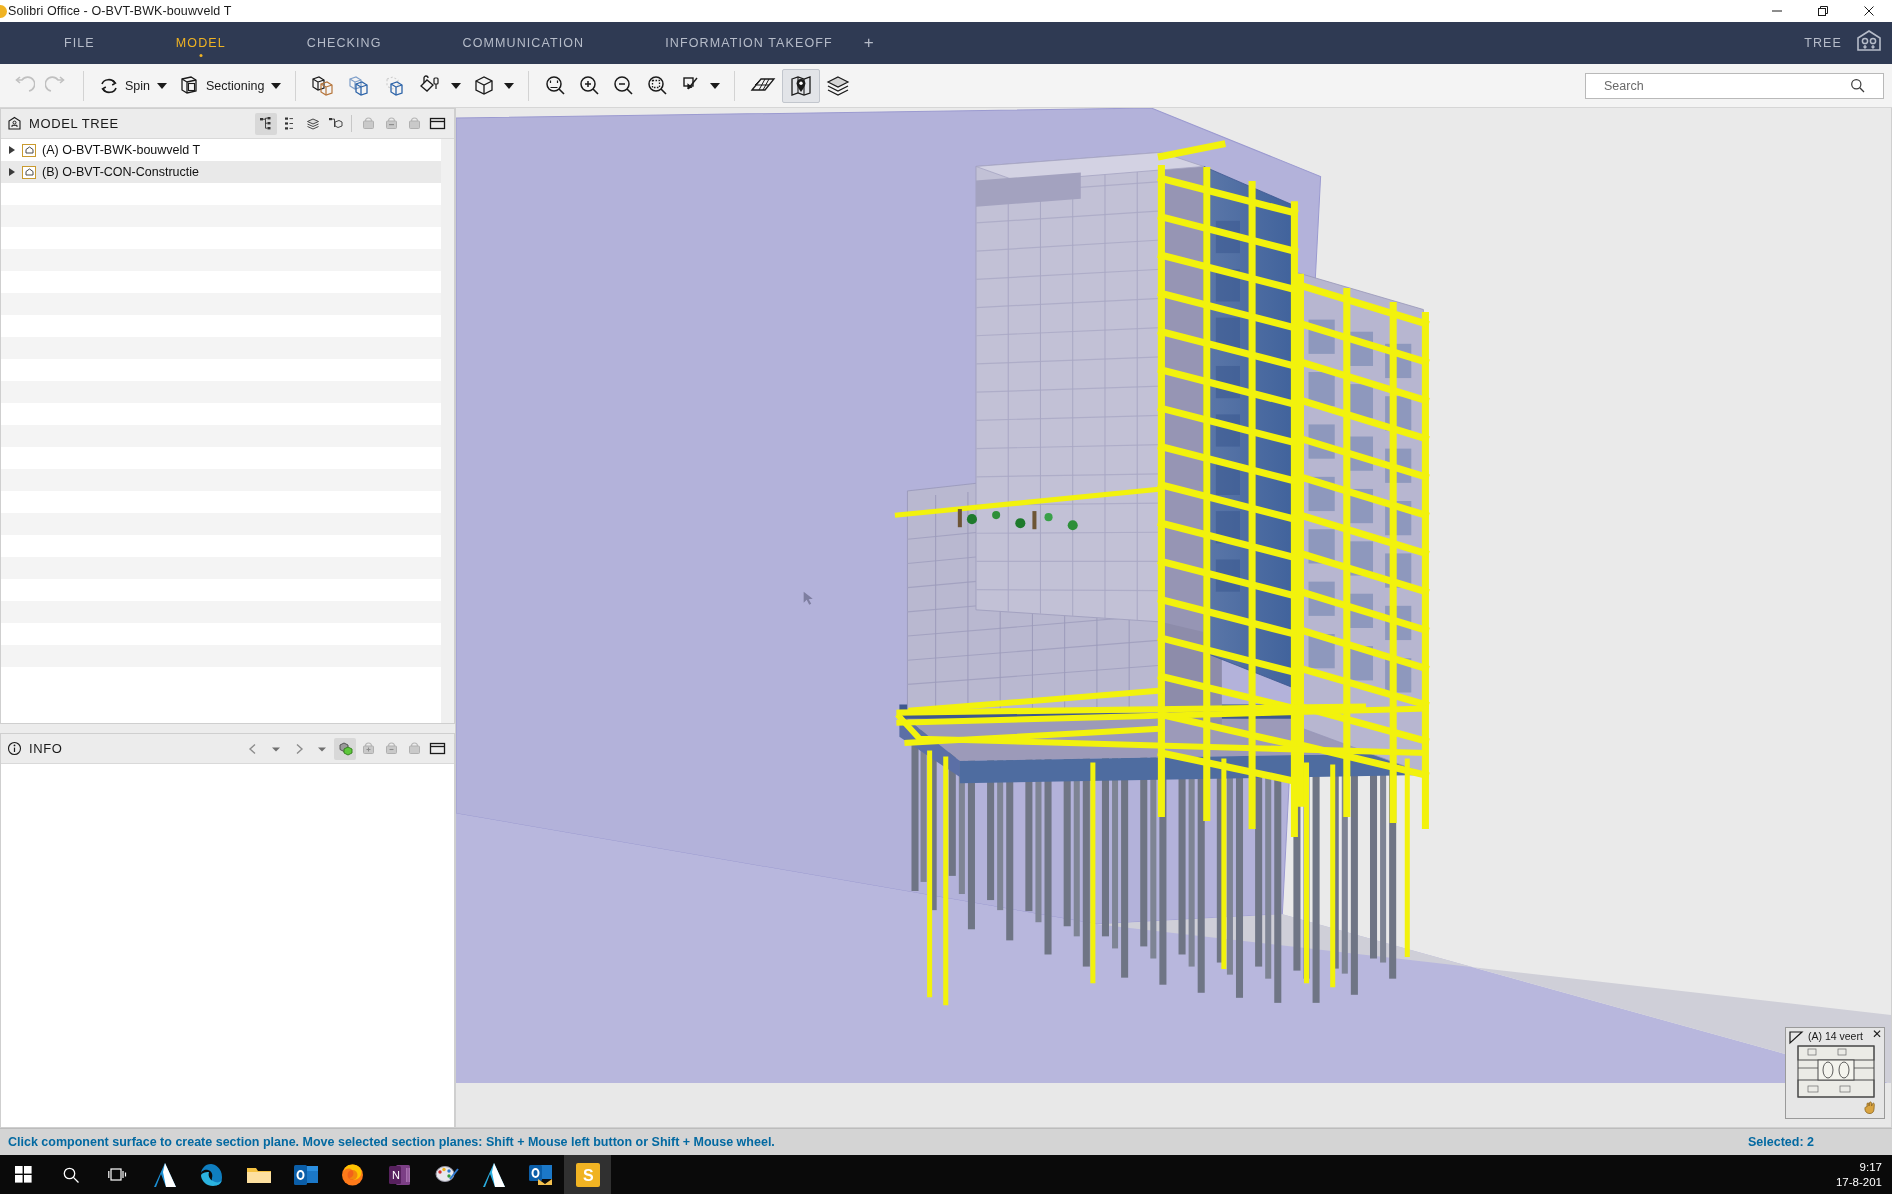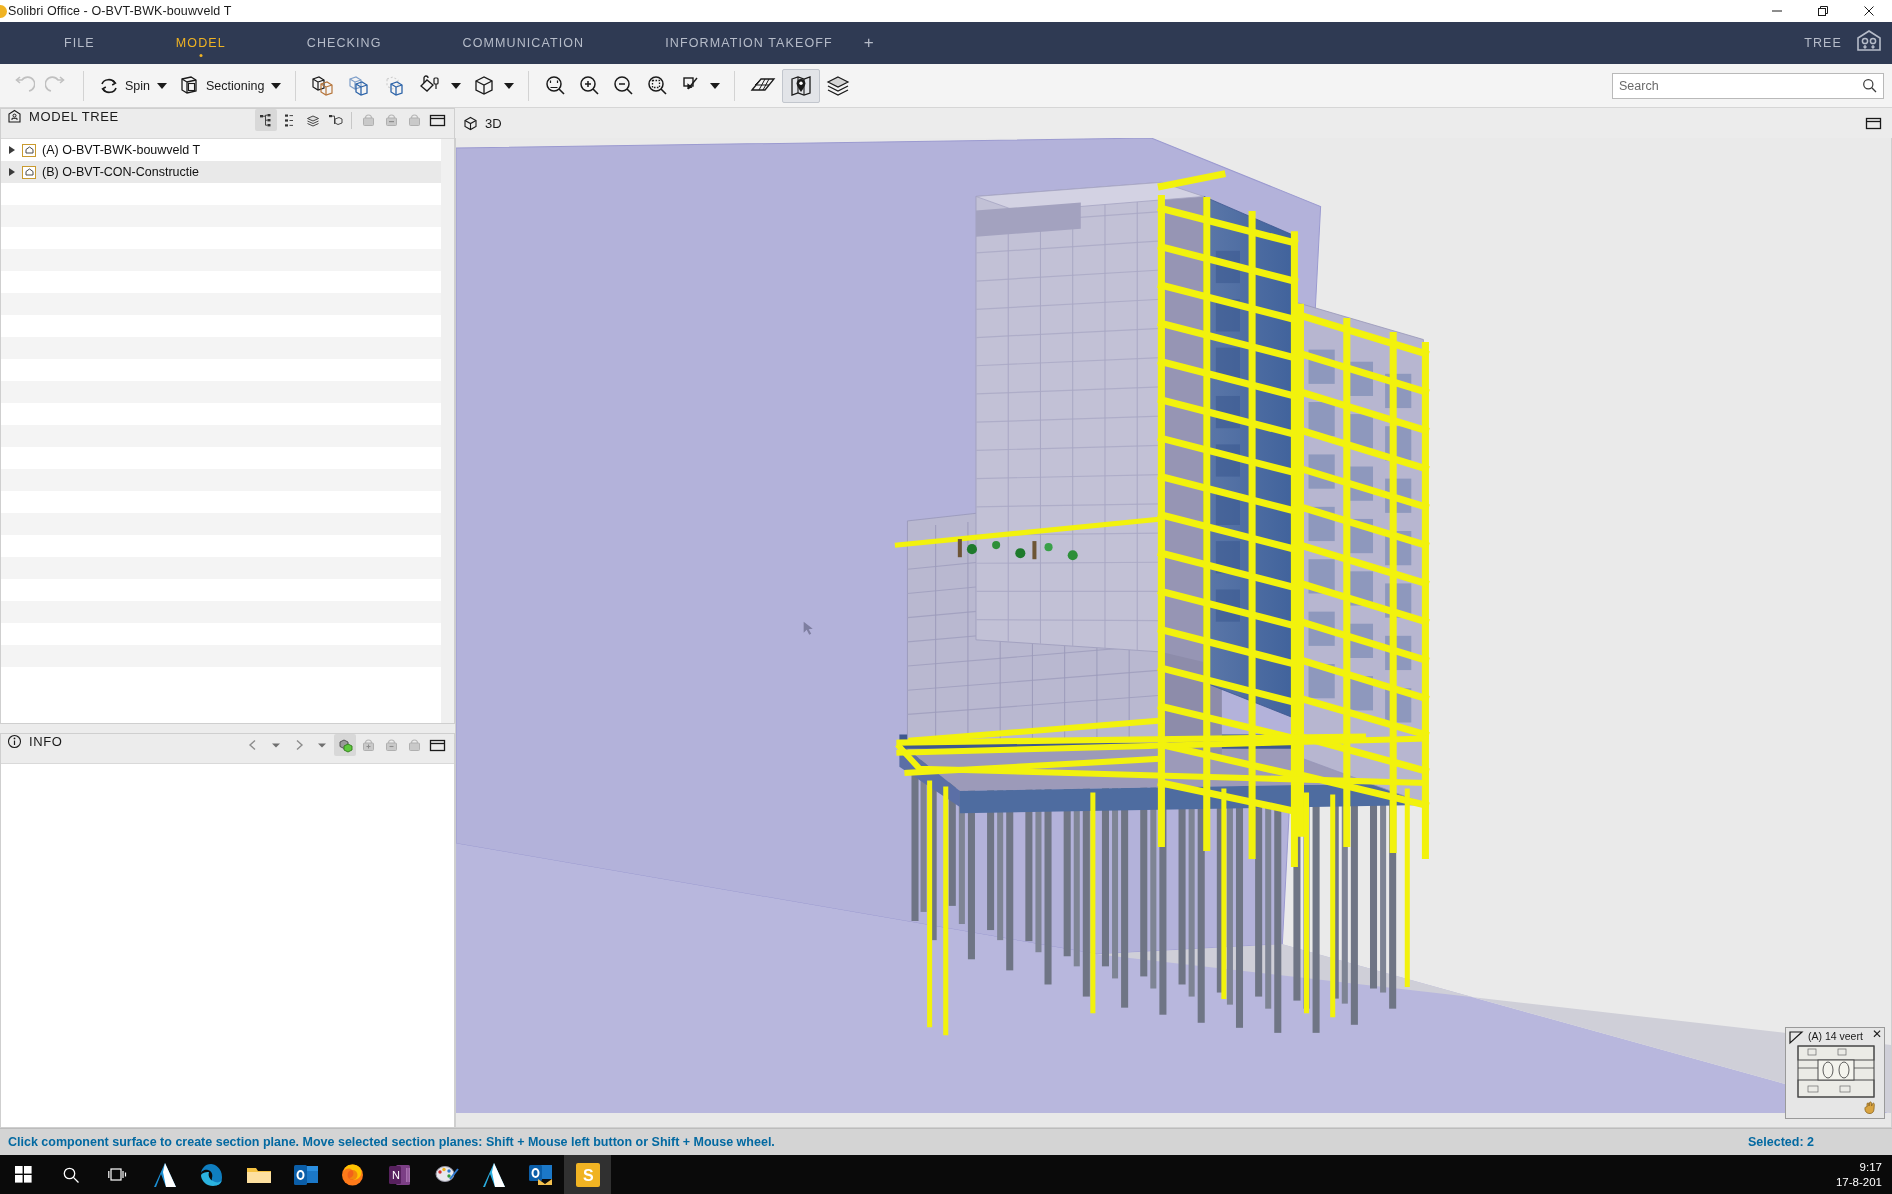--- a/index.html
+++ b/index.html
@@ -56,32 +56,32 @@
   .tb-btn {
     display: flex; align-items: center; justify-content: space-between; gap: 5px;
     height: 34px; min-width: 34px; padding: 0 5px; border-radius: 2px; color: #1a1a1a;
   }
   .tb-btn.sel { background: #e2e4e8; border: 1px solid #c2c6cd; }
   .tb-btn.disabled { color: #bdbdbd; }
   .tb-label { font-size: 12.5px; color: #1a1a1a; }
   .caret { width: 0; height: 0; border-left: 5px solid transparent; border-right: 5px solid transparent; border-top: 6px solid #1a1a1a; margin-left: 2px; }
   .search-wrap { position: absolute; right: 8px; display: flex; align-items: center; }
   .search-box {
-    width: 272px; height: 26px; border: 1px solid #b9b9b9; background: #fff;
-    display: flex; align-items: center; padding: 0 6px; font-size: 12.5px; color: #6a6a6a;
+    width: 299px; height: 26px; border: 1px solid #b9b9b9; background: #fff;
+    display: flex; align-items: center; padding: 0 18px; font-size: 12.5px; color: #6a6a6a;
   }
   .search-box span { flex: 1; }
 
   
   .body { flex: 1; display: flex; min-height: 0; background: #ececec; }
   .left-col { width: 455px; flex: 0 0 455px; display: flex; flex-direction: column; background: #ececec; }
 
   .panel { background: #fff; border: 1px solid #cfcfcf; display: flex; flex-direction: column; }
   .panel-head {
-    height: 30px; background: #ececec; display: flex; align-items: flex-start;
+    height: 30px; background: #ececec; display: flex; align-items: center;
     padding: 0 6px; flex: 0 0 30px; border-bottom: 1px solid #d9d9d9;
   }
   .panel-title { font-size: 13px; color: #1a1a1a; letter-spacing: .6px; margin-left: 7px; flex: 1; }
   .panel-tools { display: flex; align-items: center; gap: 1px; }
   .ptool { width: 22px; height: 22px; display: flex; align-items: center; justify-content: center; border-radius: 2px; }
   .ptool.sel { background: #d8d8d8; }
   .ptool-sep { width: 1px; height: 17px; background: #c7c7c7; margin: 0 4px; }
 
   
   .tree { flex: 1; overflow: hidden; position: relative; background: #fff; }
@@ -524,33 +524,20 @@
                   <path d="M1.5 5.5 L15.5 5.5" stroke="#1a1a1a" stroke-width="1.3"></path>
                 </svg>
             </div>
           </div>
         </div>
         <div class="info-body"></div>
       </div>
     </div>
 
     <div class="right-col">
-      <div class="view-head">
-        <svg width="15" height="15" viewBox="0 0 15 15">
-          <path d="M7.5 1.5 L13 4.6 L13 10.4 L7.5 13.5 L2 10.4 L2 4.6 Z" fill="none" stroke="#1a1a1a" stroke-width="1.1"></path>
-          <path d="M2 4.6 L7.5 7.6 L13 4.6 M7.5 7.6 L7.5 13.5" fill="none" stroke="#1a1a1a" stroke-width="1.1"></path>
-        </svg>
-        <div class="view-title">3D</div>
-        <div class="ptool">
-          <svg width="17" height="15" viewBox="0 0 17 15">
-              <rect x="1.5" y="2.5" width="14" height="10" fill="none" stroke="#1a1a1a" stroke-width="1.3"></rect>
-              <path d="M1.5 5.5 L15.5 5.5" stroke="#1a1a1a" stroke-width="1.3"></path>
-            </svg>
-        </div>
-      </div>
 
       <div class="viewport">
         <svg class="scene" viewBox="0 0 1424 968" preserveAspectRatio="none">
           <defs>
             <linearGradient id="slabg" x1="0" y1="0" x2="1" y2="0">
               <stop offset="0" stop-color="#5b77a8"></stop>
                 <stop offset="1" stop-color="#41639c"></stop>
             </linearGradient>
           </defs>
 

